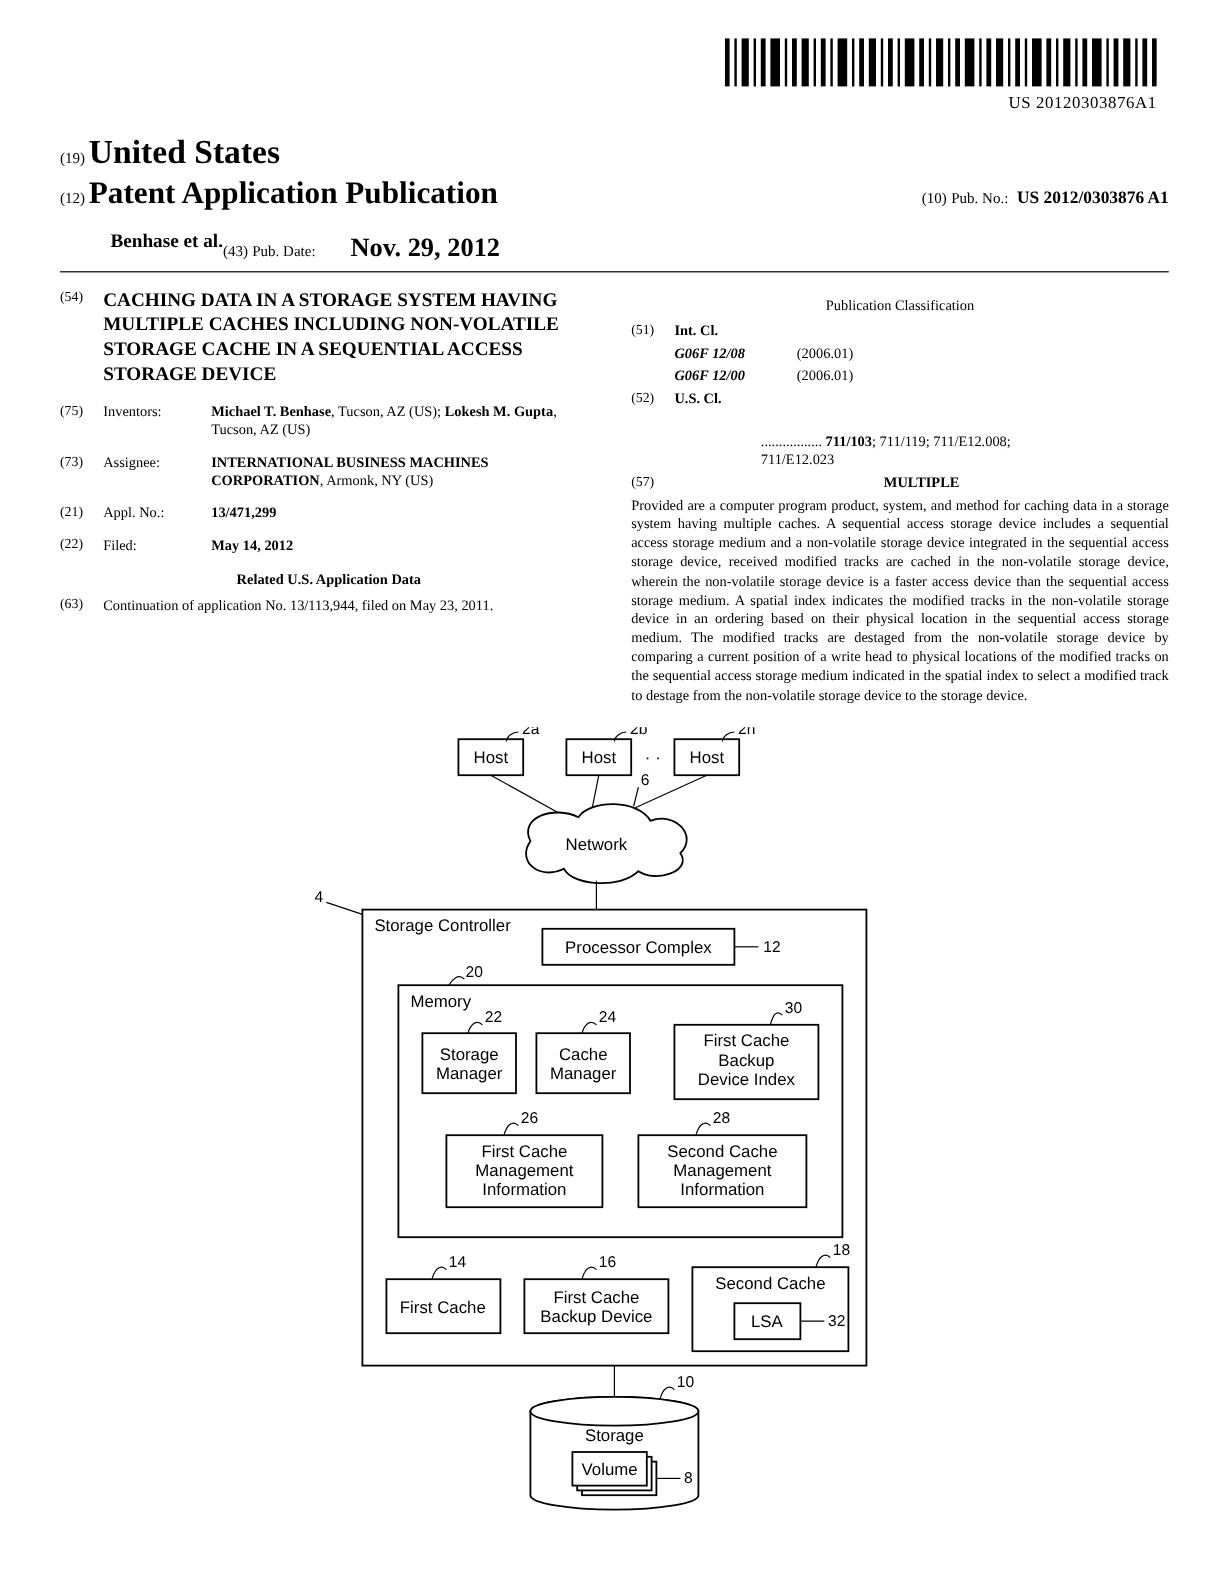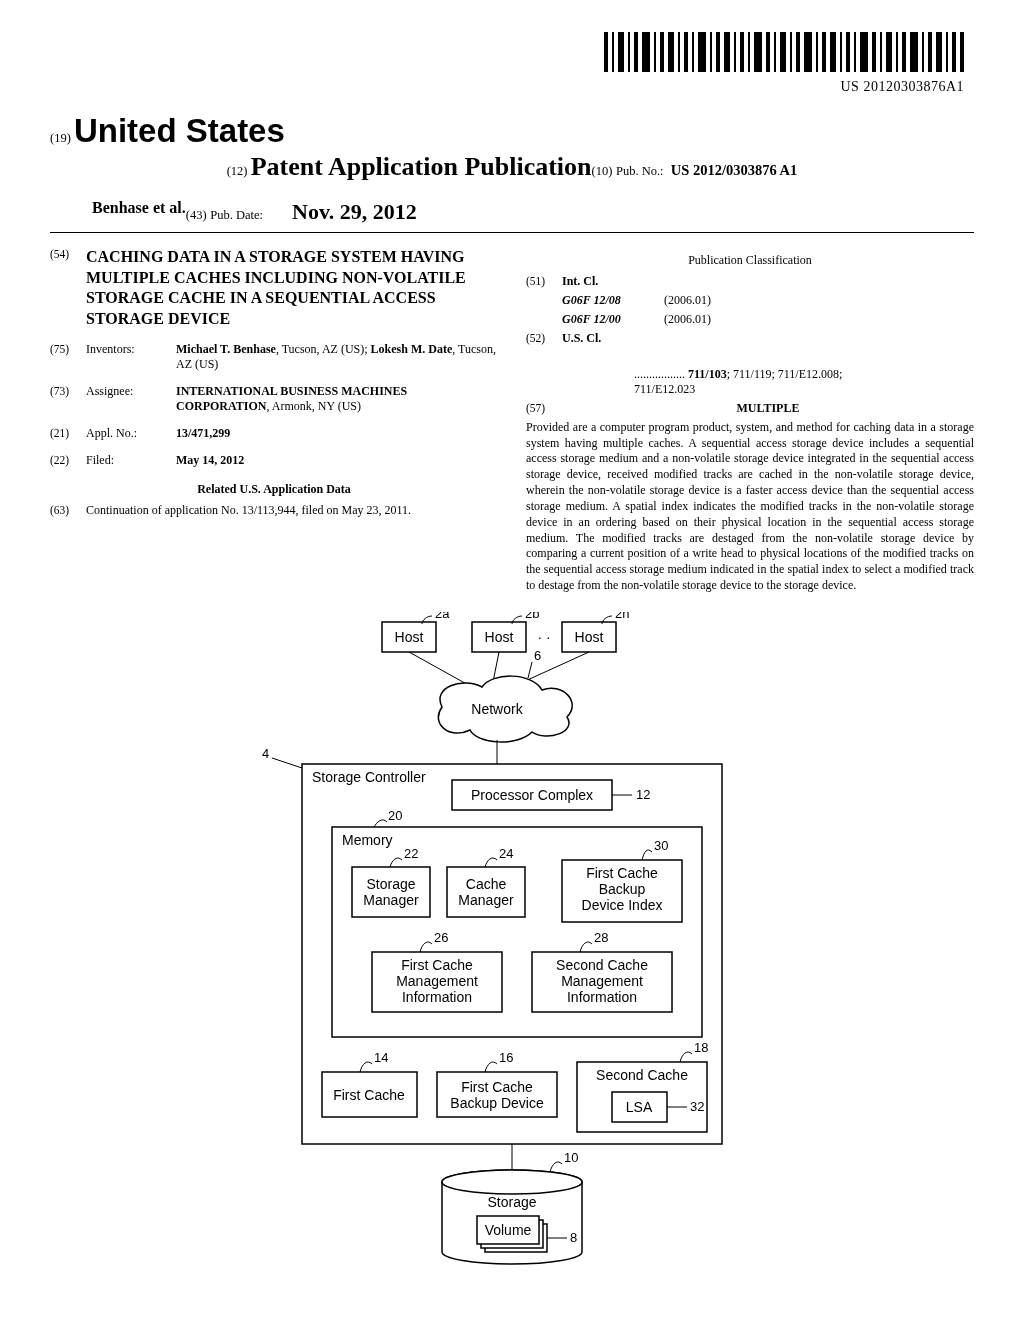--- a/index.html
+++ b/index.html
@@ -11,22 +11,22 @@
     height: 1320px;
     padding: 30px 50px 20px 50px;
     font-size: 13px;
     line-height: 1.25;
   }
   .top-row { display: flex; justify-content: flex-end; align-items: flex-start; margin-bottom: 4px; }
   .barcode { width: 360px; height: 44px; margin-right: 10px; }
   .pub-id-top { text-align: right; font-size: 14px; letter-spacing: 0.5px; margin-right: 10px; margin-bottom: 14px; }
   .header-block { margin-bottom: 6px; }
   .country-line { font-size: 12.5px; }
-  .country-line .big { font-size: 33px; font-weight: bold; font-family: Liberation Sans, sans-serif; }
-  .pub-line { display: flex; align-items: baseline; justify-content: center; }
+  .country-line .big { font-size: 28px; font-weight: bold; font-family: Liberation Serif, serif; }
+  .pub-line { display: flex; align-items: baseline; justify-content: space-between; }
   .pub-left { font-size: 12.5px; }
   .pub-left .big { font-size: 26px; font-weight: bold; }
   .pub-right { font-size: 14.5px; }
   .pub-right .label { font-size: 12.5px; }
   .authors-line { display:flex; margin-top:15px;}
   .authors-left { font-size: 16px; font-weight: bold; padding-left:42px;}
   .authors-right { font-size: 14.5px; }
   .authors-right .label { font-size: 12.5px; }
   .authors-right .date { font-weight: bold; font-size: 22px; }
   hr.rule { border: none; border-top: 1.5px solid #000; margin: 6px 0 14px 0; }
@@ -144,21 +144,21 @@
 
     <div class="field-row">
       <div class="field-code">(54)</div>
       <div class="title-block" style="flex:1">CACHING DATA IN A STORAGE SYSTEM HAVING MULTIPLE CACHES INCLUDING NON-VOLATILE STORAGE CACHE IN A SEQUENTIAL ACCESS STORAGE DEVICE</div>
     </div>
 
     <div class="field-row" style="margin-top:8px;">
       <div class="field-code">(75)</div>
       <div class="field-label">Inventors:</div>
       <div class="field-val">
-        <span class="bold">Michael T. Benhase</span><span>, Tucson, AZ (US); </span><span class="bold">Lokesh M. Date</span><span>, Tucson, AZ (US)</span>
+        <span class="bold">Michael T. Benhase</span><span>, Tucson, AZ (US); </span><span class="bold">Lokesh M. Gupta</span><span>, Tucson, AZ (US)</span>
       </div>
     </div>
 
     <div class="field-row" style="margin-top:8px;">
       <div class="field-code">(73)</div>
       <div class="field-label">Assignee:</div>
       <div class="field-val">
         <span class="bold">INTERNATIONAL BUSINESS MACHINES CORPORATION</span><span>, Armonk, NY (US)</span>
       </div>
     </div>

